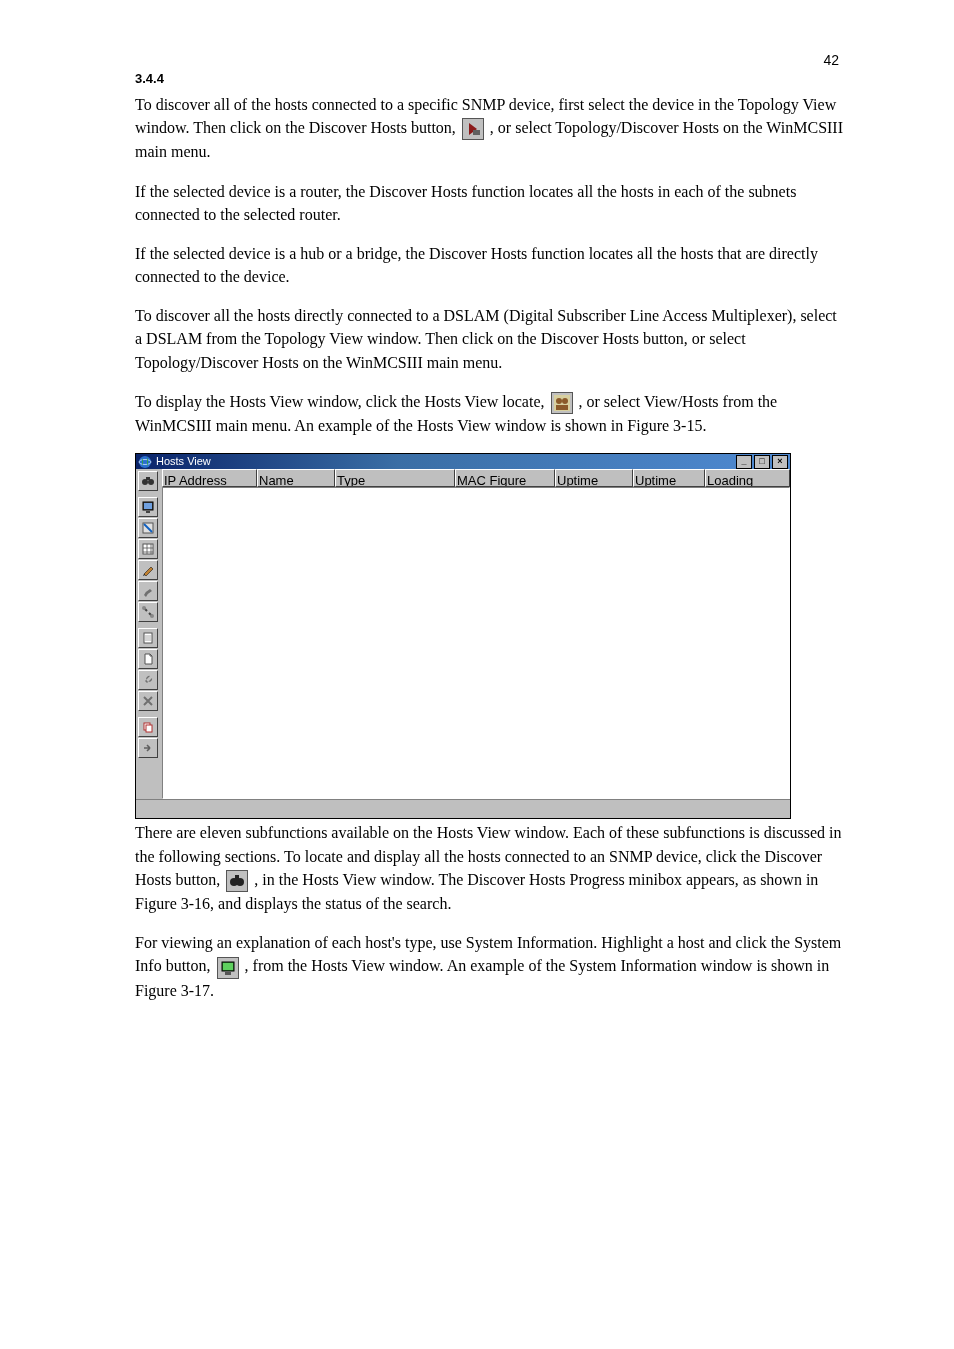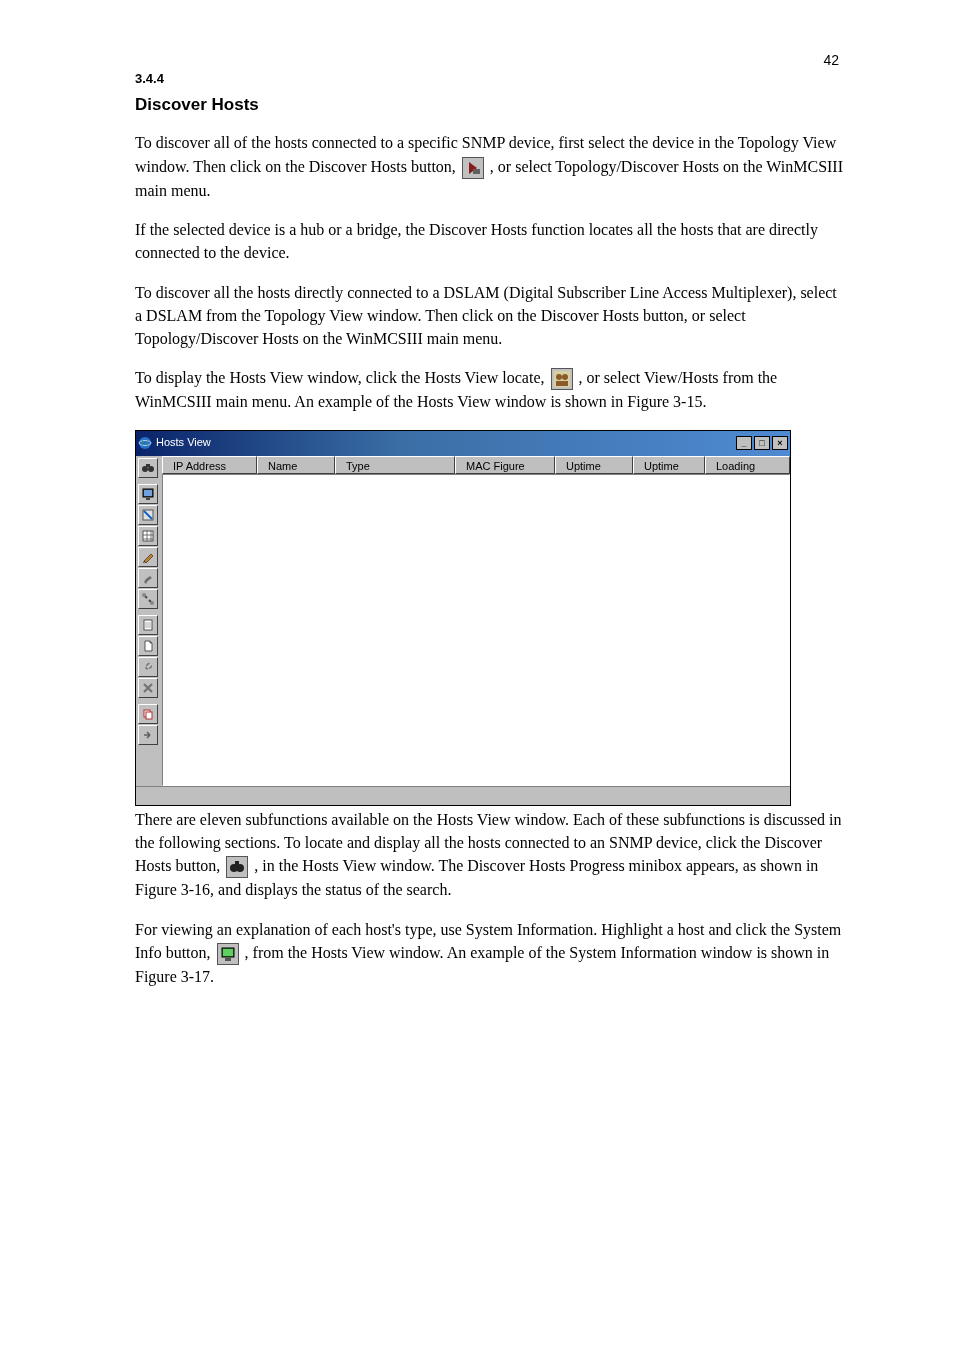--- a/index.html
+++ b/index.html
@@ -60,21 +60,21 @@
   
   .window {
     width: 654px;
     margin: 6px 0 2px 0;
     border: 1px solid #000;
     background: #bfbfbf;
     font-family: "MS Sans Serif", Tahoma, Arial, sans-serif;
     font-size: 11px;
   }
   .titlebar {
-    height: 25px;
+    height: 15px;
     background: linear-gradient(to right, #0a246a, #3a6ea5 40%, #4f8ad2 100%);
     color: #fff;
     display: flex;
     align-items: center;
     padding: 0 2px;
   }
   .titlebar .globe {
     width: 14px; height: 14px; margin-right: 4px;
   }
   .titlebar .title-text { flex: 1 1 auto; font-size: 11px; }
@@ -120,22 +120,22 @@
   .col-headers {
     display: flex;
     background: #bfbfbf;
     height: 18px;
   }
   .col-h {
     border-top: 1px solid #fff;
     border-left: 1px solid #fff;
     border-right: 1px solid #404040;
     border-bottom: 1px solid #404040;
-    padding: 2px 10px;
-    font-size: 11px;
+    padding: 2px 1px;
+    font-size: 13px;
     color: #000;
     box-sizing: border-box;
     overflow: hidden;
     white-space: nowrap;
   }
   .list-body {
     flex: 1 1 auto;
     background: #ffffff;
     border-left: 1px solid #808080;
     border-top: 1px solid #808080;
@@ -149,34 +149,34 @@
     background: #bfbfbf;
   }
 </style>
 </head>
 <body>
 
 <div class="page">
   <div class="page-num">42</div>
 
   <div class="section-label">3.4.4</div>
-  <h3 class="title">Discover Hosts</h3>
 
   <p>
     <span>To discover all of the hosts connected to a specific SNMP device, first select the device in the Topology View window. Then click on the Discover Hosts button, </span>
     <span class="inline-icon">
       <svg viewBox="0 0 20 20">
           <rect x="2" y="2" width="16" height="16" fill="#c0c0c0"></rect>
           <path d="M6 4 L14 10 L6 16 Z" fill="#8b1a1a"></path>
           <rect x="10" y="11" width="7" height="5" fill="#606060"></rect>
         </svg>
     </span>
     <span>, or select Topology/Discover Hosts on the WinMCSIII main menu.</span>
   </p>
 
+  <p>If the selected device is a router, the Discover Hosts function locates all the hosts in each of the subnets connected to the selected router.</p>
   <p>If the selected device is a hub or a bridge, the Discover Hosts function locates all the hosts that are directly connected to the device.</p>
   <p>To discover all the hosts directly connected to a DSLAM (Digital Subscriber Line Access Multiplexer), select a DSLAM from the Topology View window. Then click on the Discover Hosts button, or select Topology/Discover Hosts on the WinMCSIII main menu.</p>
 
   <p>
     <span>To display the Hosts View window, click the Hosts View locate, </span>
     <span class="inline-icon">
       <svg viewBox="0 0 20 20">
           <rect x="2" y="2" width="16" height="16" fill="#d8d0a0"></rect>
           <circle cx="7" cy="8" r="3" fill="#8b5a2a"></circle>
           <circle cx="13" cy="8" r="3" fill="#8b5a2a"></circle>

